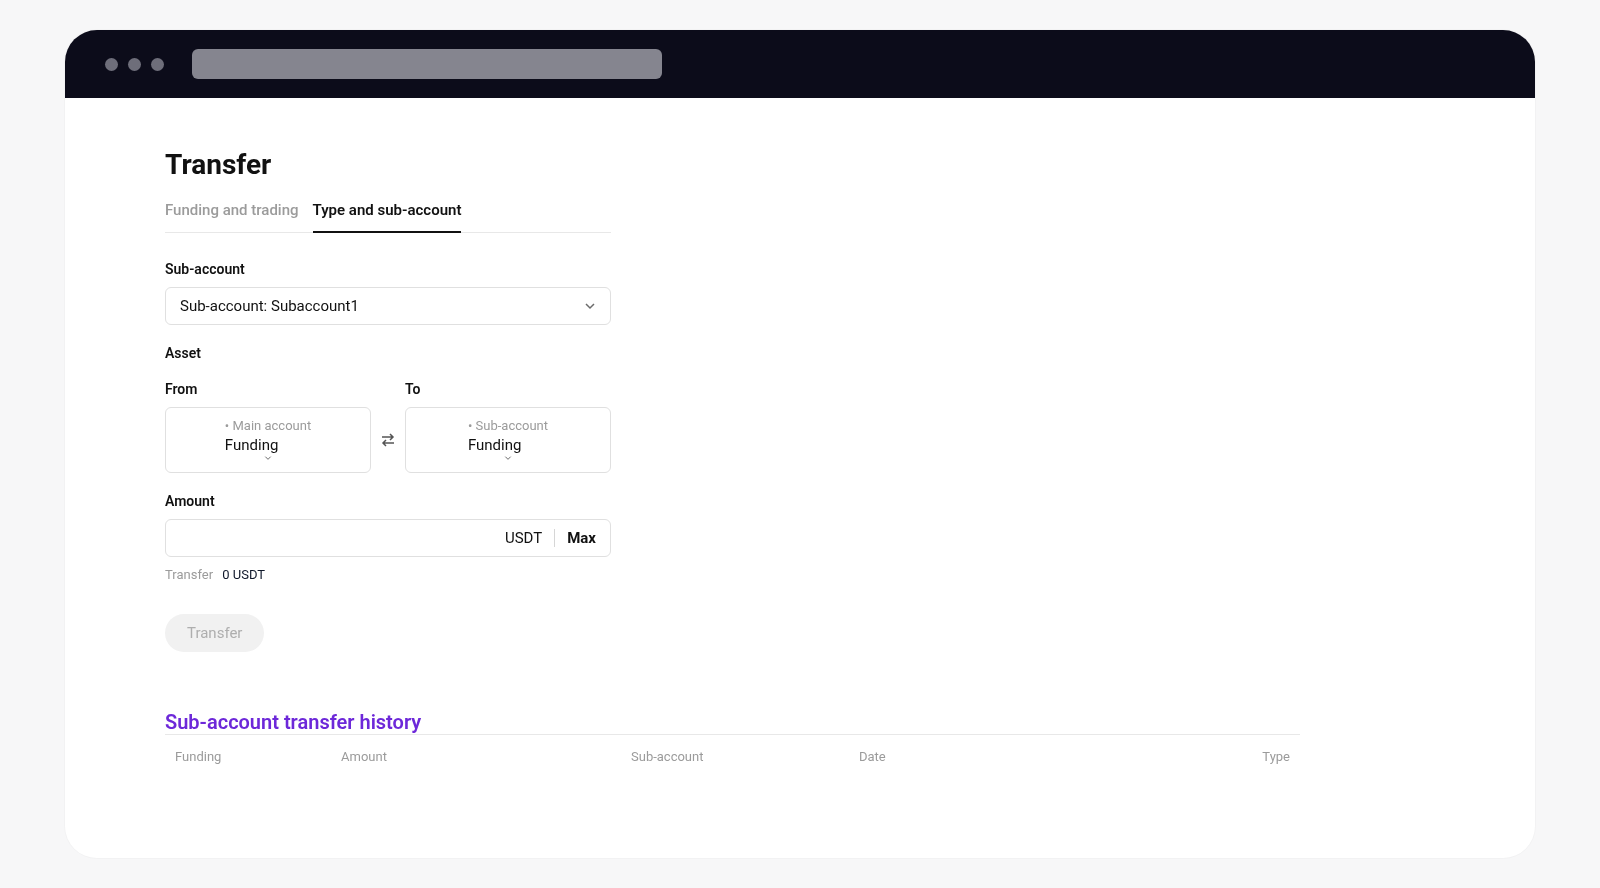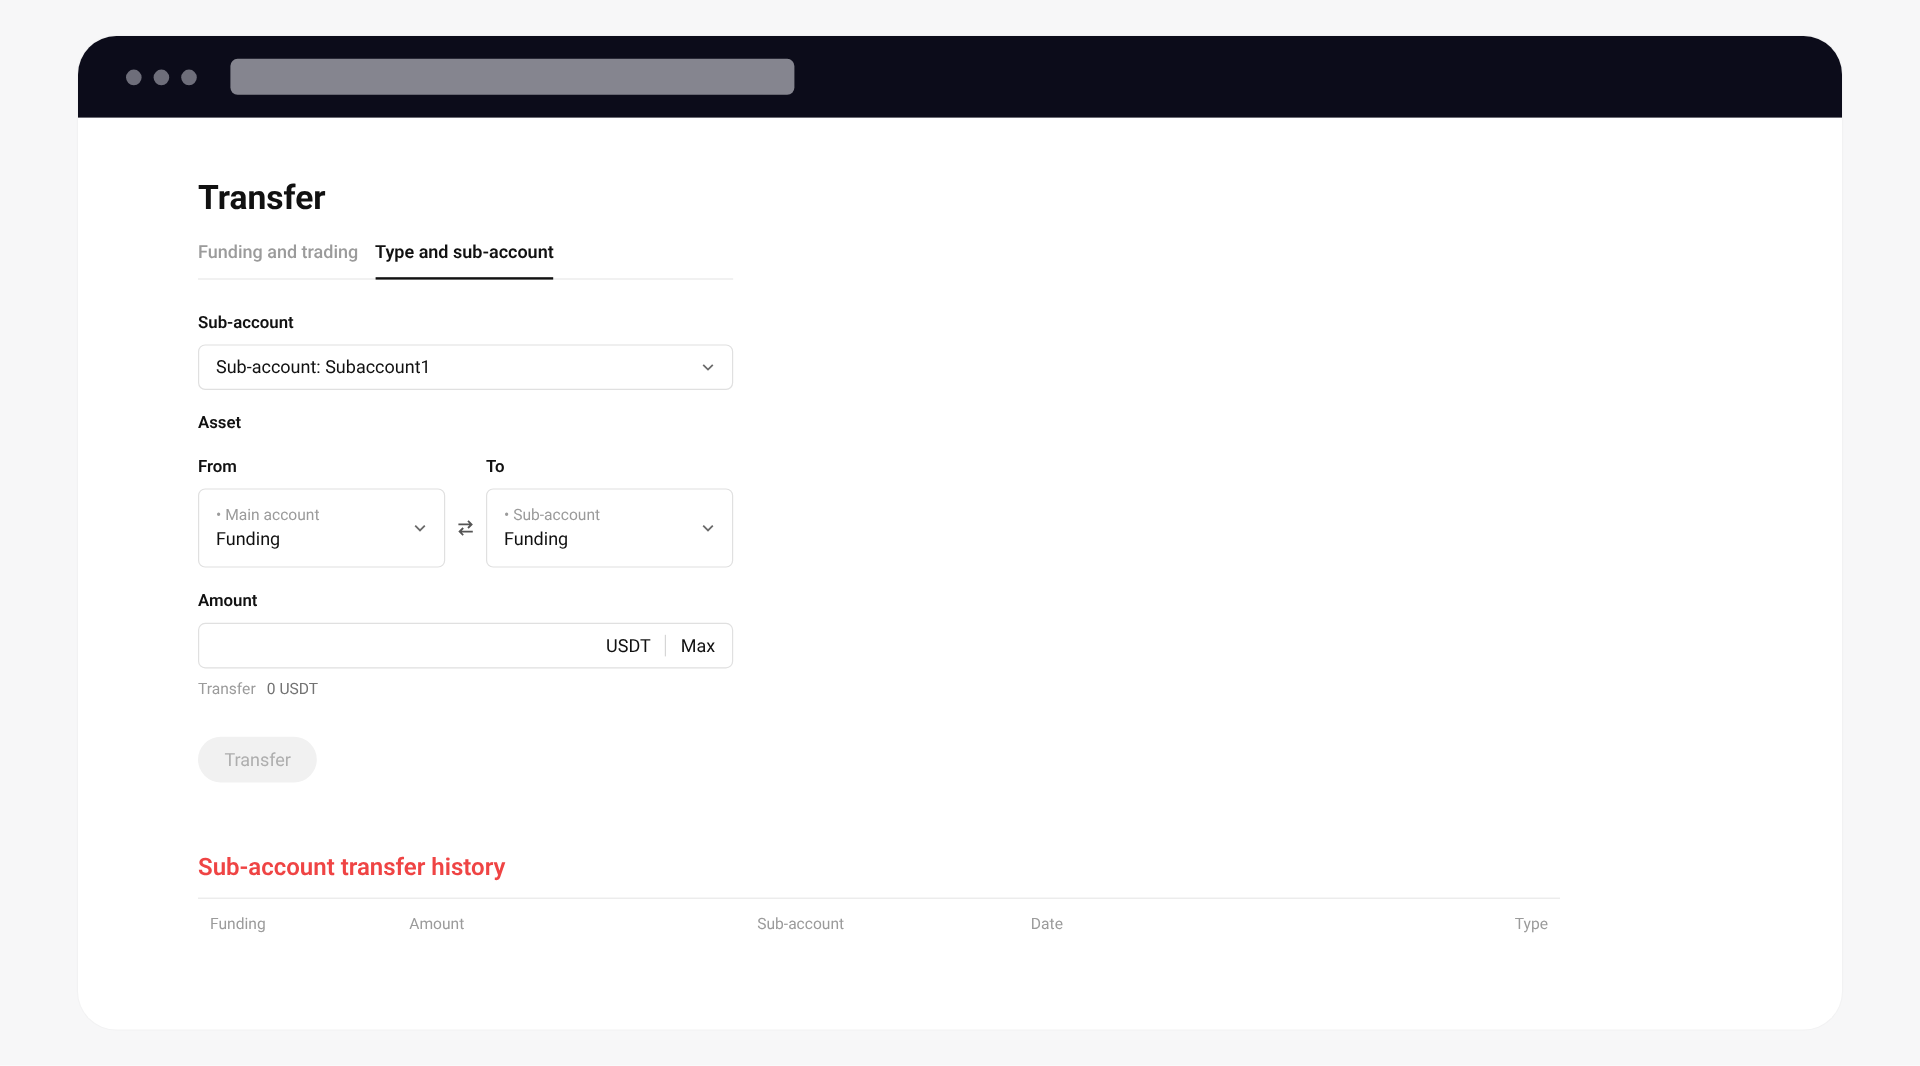--- a/index.html
+++ b/index.html
@@ -114,21 +114,21 @@
       align-items: center;
       padding: 0 14px;
       justify-content: space-between;
       cursor: pointer;
       background: #fff;
     }
     
     .select-box-tall {
       height: 66px;
       padding: 10px 14px;
-      flex-direction: row;
+      flex-direction: column;
       align-items: center;
     }
     
     .select-box .value {
       font-size: 15px;
       color: #111;
     }
     
     .asset-symbol {
       font-size: 15px;
@@ -220,56 +220,55 @@
     
     .amount-divider {
       width: 1px;
       height: 18px;
       background: #d6d6d6;
     }
     
     .amount-max {
       font-size: 15px;
       color: #111;
-      font-weight: 400;
+      font-weight: 700;
       cursor: pointer;
     }
     
     .available-row {
       margin-top: 10px;
       font-size: 13px;
     }
     
     .available-label {
       color: #9b9b9b;
     }
     
     .available-value {
-      color: #737373;
+      color: #0f172a;
       margin-left: 6px;
     }
     
     .transfer-btn {
       margin-top: 32px;
       background: #f1f1f1;
       color: #aeaeae;
       border: none;
       border-radius: 22px;
       height: 38px;
       padding: 0 22px;
       font-size: 15px;
       cursor: pointer;
     }
     
     .history-title {
       font-size: 20px;
       font-weight: 600;
-      color: #ef4444;
+      color: #6d28d9;
       margin-top: 58px;
-      margin-bottom: 14px;
     }
     
     .history-table {
       width: 1135px;
       border-top: 1px solid #e8e8e8;
     }
     
     .history-header {
       display: flex;
       padding: 14px 10px 0 10px;

